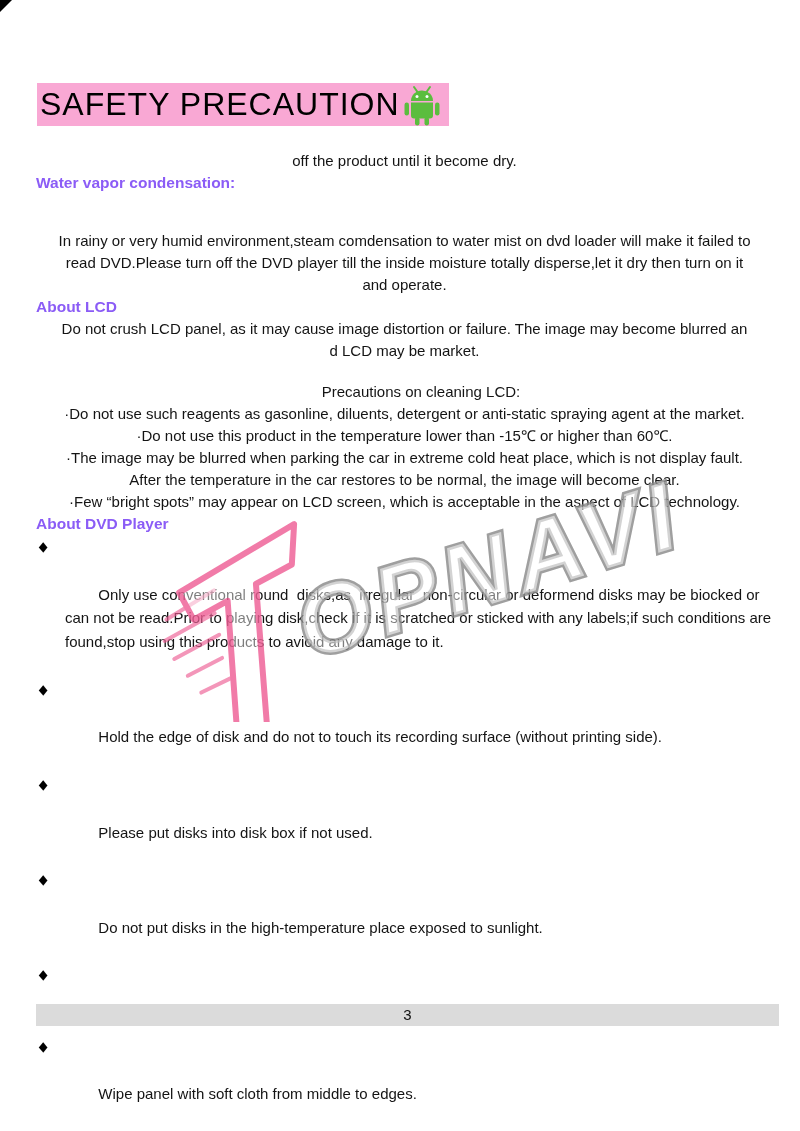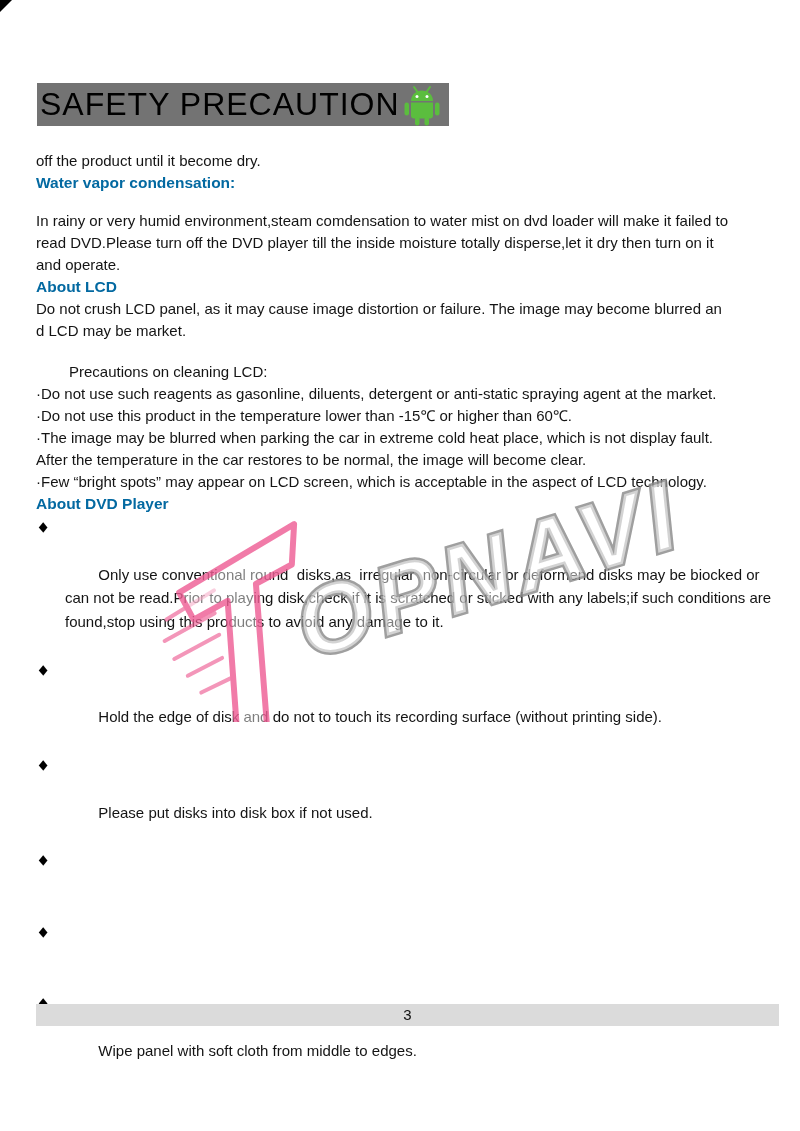--- a/index.html
+++ b/index.html
@@ -11,41 +11,41 @@
     color:#141414;
     overflow:hidden;
   }
   .corner-fold{
     position:absolute;left:0;top:0;width:0;height:0;
     border-top:12px solid #000;border-right:12px solid transparent;
   }
   
   .header-bar{
     position:absolute;left:37px;top:83px;width:412px;height:43px;
-    background:#737373;
+    background:#f9a8d4;
     display:flex;align-items:center;
   }
   .header-title{
     margin:0 0 0 3px;
     font-size:32px;font-weight:400;letter-spacing:1px;color:#000;
     white-space:nowrap;line-height:43px;
   }
   .android-icon{width:40px;height:42px;margin-left:2px;flex:0 0 auto;}
   
   .content{
     position:absolute;left:36px;top:150px;width:737px;
     font-size:15px;line-height:22px;
   }
-  .ln{margin:0;height:22px;white-space:nowrap;}
+  .ln{margin:0;height:22px;white-space:nowrap;text-align:center;}
   h2.sec{
-    margin:0;font-size:15.5px;font-weight:700;color:#0369a1;
+    margin:0;font-size:15.5px;font-weight:700;color:#8b5cf6;
     height:22px;line-height:22px;white-space:nowrap;
   }
   .mt-h1{margin-top:30px;}
-  .mt-p1{margin-top:16px;}
+  .mt-p1{margin-top:36px;}
   .mt-h2{margin-top:19px;}
   .mt-pr{margin-top:19px;margin-left:33px;}
   .mt-h3{margin-top:17px;}
   .mt-ls{margin-top:2px;}
   .dvd-list{margin:0;padding:0;list-style:none;}
   .li{
     position:relative;padding-left:29px;line-height:23.8px;
     white-space:pre-wrap;margin:0;
   }
   .diamond{
@@ -121,20 +121,21 @@
       <li class="li">
         <span class="diamond">◆</span>
         <span class="li-text">Hold the edge of disk and do not to touch its recording surface (without printing side).</span>
       </li>
       <li class="li">
         <span class="diamond">◆</span>
         <span class="li-text">Please put disks into disk box if not used.</span>
       </li>
       <li class="li">
         <span class="diamond">◆</span>
+        <span class="li-text">Do not put disks in the high-temperature place exposed to sunlight.</span>
       </li>
       <li class="li">
         <span class="diamond">◆</span>
       </li>
       <li class="li">
         <span class="diamond">◆</span>
         <span class="li-text">Wipe panel with soft cloth from middle to edges.</span>
       </li>
 
     </ul>

